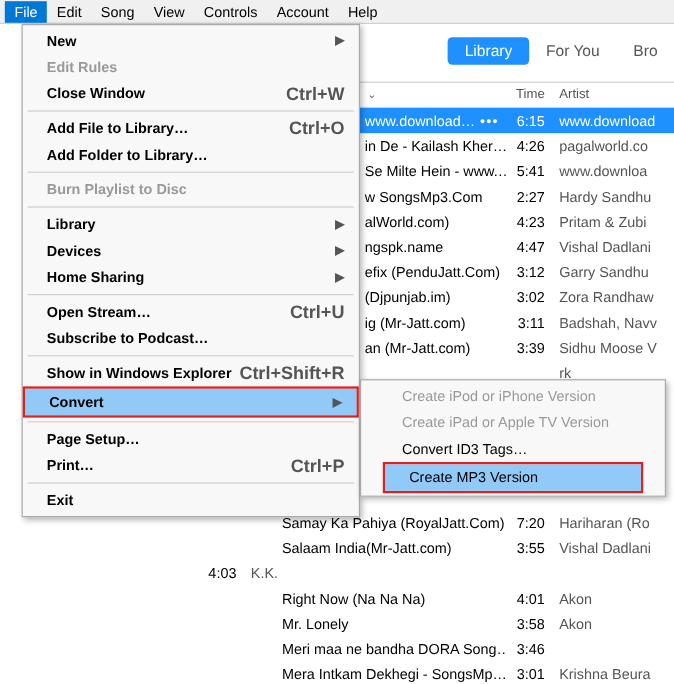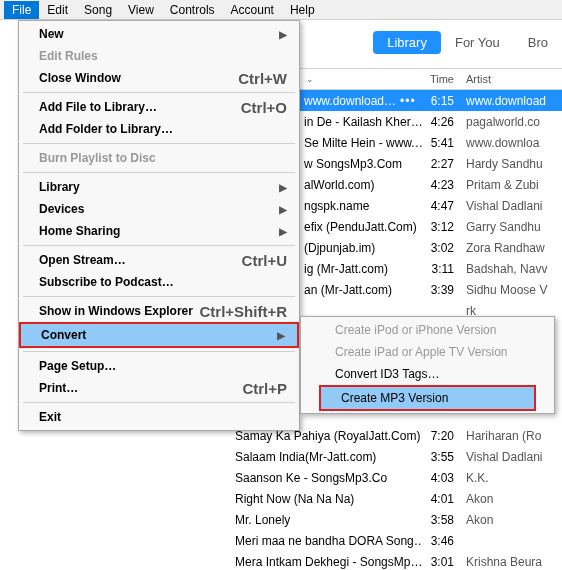--- a/index.html
+++ b/index.html
@@ -216,21 +216,20 @@
       <div class="col-name">Samay Ka Pahiya (RoyalJatt.Com)</div>
       <div class="col-time">7:20</div>
       <div class="col-artist">Hariharan  (Ro</div>
     </div>
     <div class="fw-row">
       <div class="col-name">Salaam India(Mr-Jatt.com)</div>
       <div class="col-time">3:55</div>
       <div class="col-artist">Vishal Dadlani</div>
     </div>
     <div class="fw-row">
-      <div class="col-name">Saanson Ke - SongsMp3.Co</div>
       <div class="col-time">4:03</div>
       <div class="col-artist">K.K.</div>
     </div>
     <div class="fw-row">
       <div class="col-name">Right Now (Na Na Na)</div>
       <div class="col-time">4:01</div>
       <div class="col-artist">Akon</div>
     </div>
     <div class="fw-row">
       <div class="col-name">Mr. Lonely</div>

